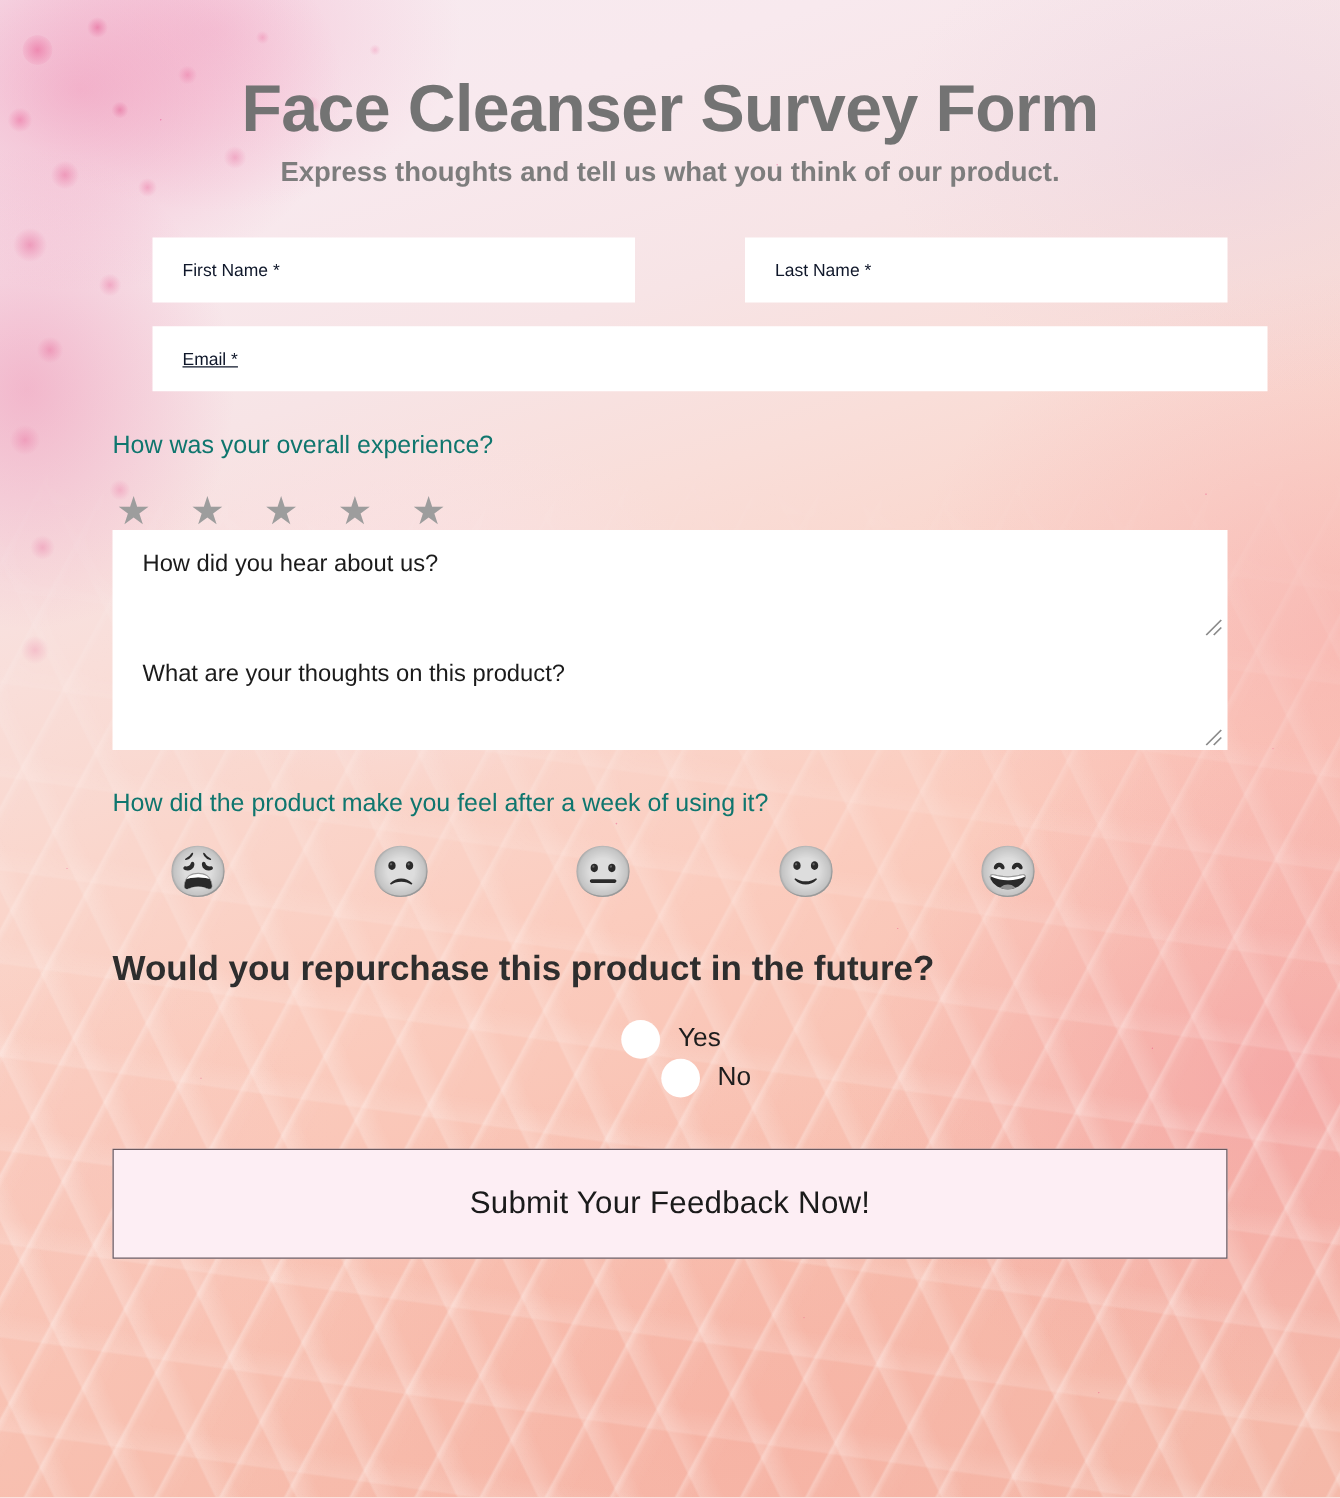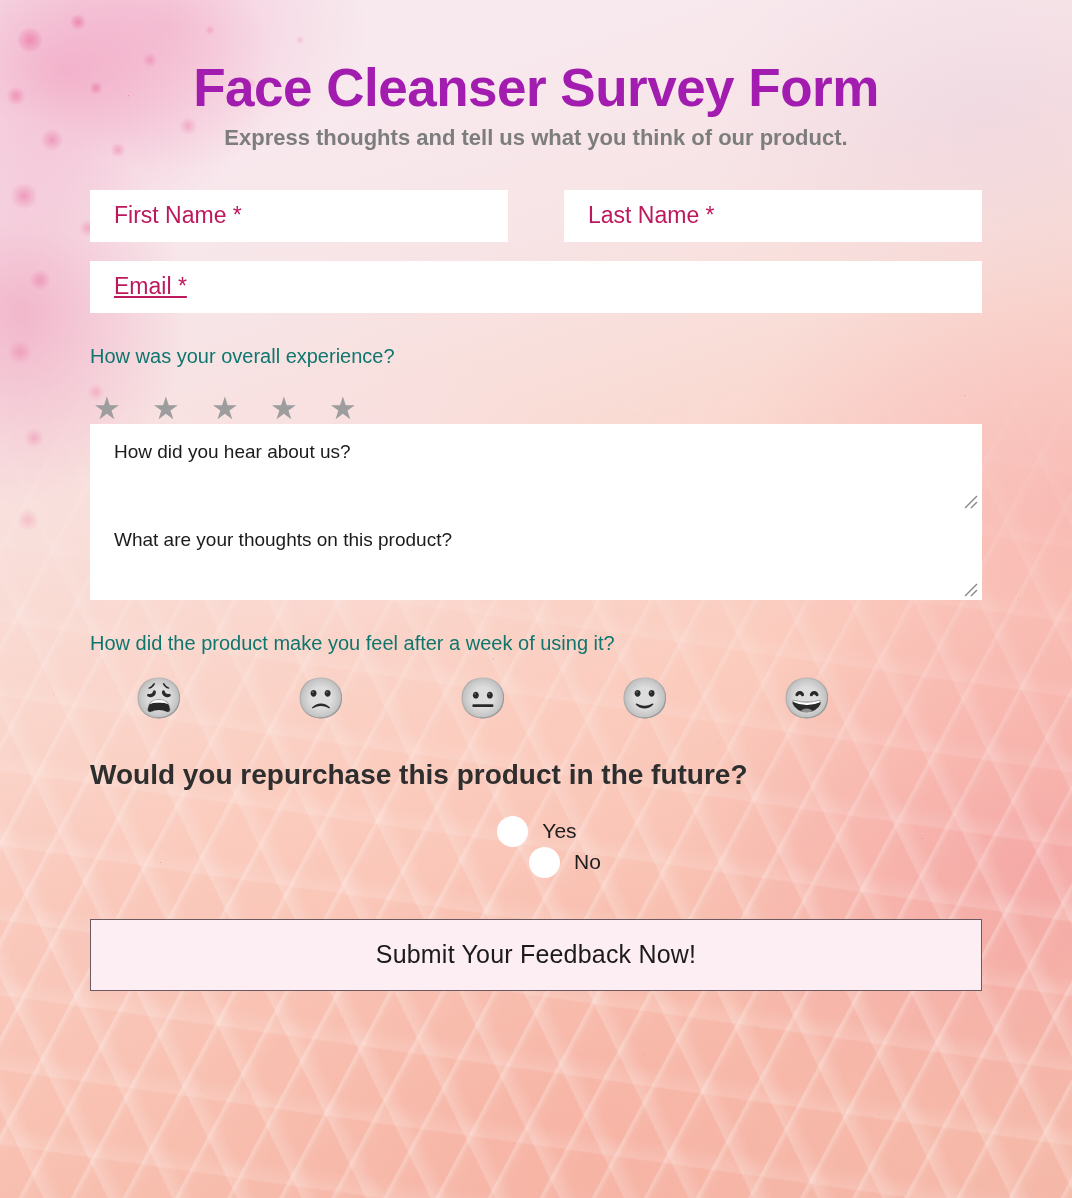--- a/index.html
+++ b/index.html
@@ -127,21 +127,21 @@
     width: 892px;
     margin: 0 auto;
     padding-top: 58px;
   }
 
   .page-title {
     margin: 0;
     text-align: center;
     font-size: 53px;
     font-weight: bold;
-    color: #a21caf;
+    color: #737373;
     letter-spacing: -0.5px;
     line-height: 1.12;
   }
   .page-subtitle {
     margin: 8px 0 0 0;
     text-align: center;
     font-size: 22px;
     font-weight: bold;
     color: #7d7d7d;
     line-height: 1.2;
@@ -152,23 +152,24 @@
     gap: 56px;
     margin-top: 38px;
   }
   .field {
     background: #ffffff;
     height: 52px;
     box-sizing: border-box;
     display: flex;
     align-items: center;
     padding: 0 24px;
-    font-size: 23px;
-    color: #be185d;
+    font-size: 14px;
+    color: #0f172a;
     border: none;
+    margin-left: 32px;
   }
   .field.half { flex: 1 1 0; }
   .field.full { width: 100%; margin-top: 19px; text-decoration: underline; }
 
   .question {
     font-size: 20px;
     color: #0f766e;
     margin-top: 31px;
     line-height: 1.25;
   }
@@ -250,21 +251,21 @@
     margin-left: 14px;
     font-size: 21px;
     color: #1d1d1d;
   }
 
   .submit-btn {
     display: block;
     width: 100%;
     box-sizing: border-box;
     margin-top: 41px;
-    height: 72px;
+    height: 88px;
     background: #fdeef4;
     border: 1px solid #6a5a60;
     color: #1b1b1b;
     font-family: "Liberation Sans", sans-serif;
     font-size: 25px;
     letter-spacing: 0.2px;
     cursor: pointer;
   }
 </style>
 </head>

